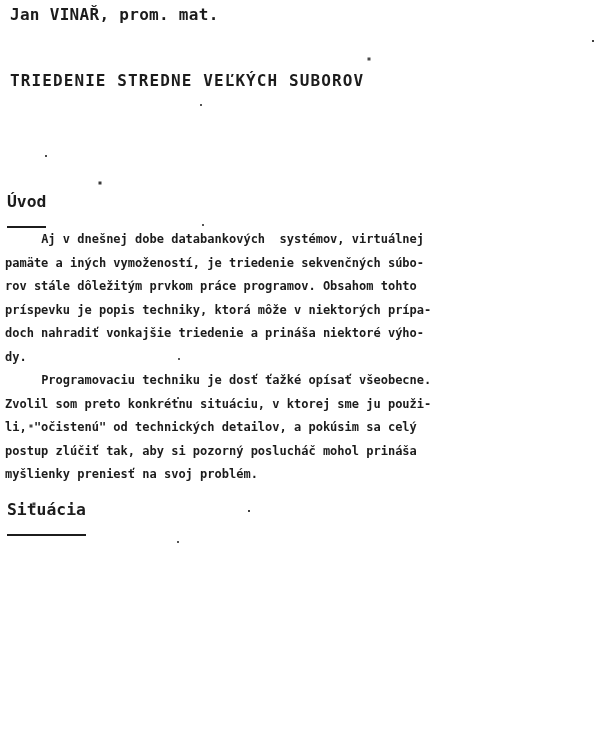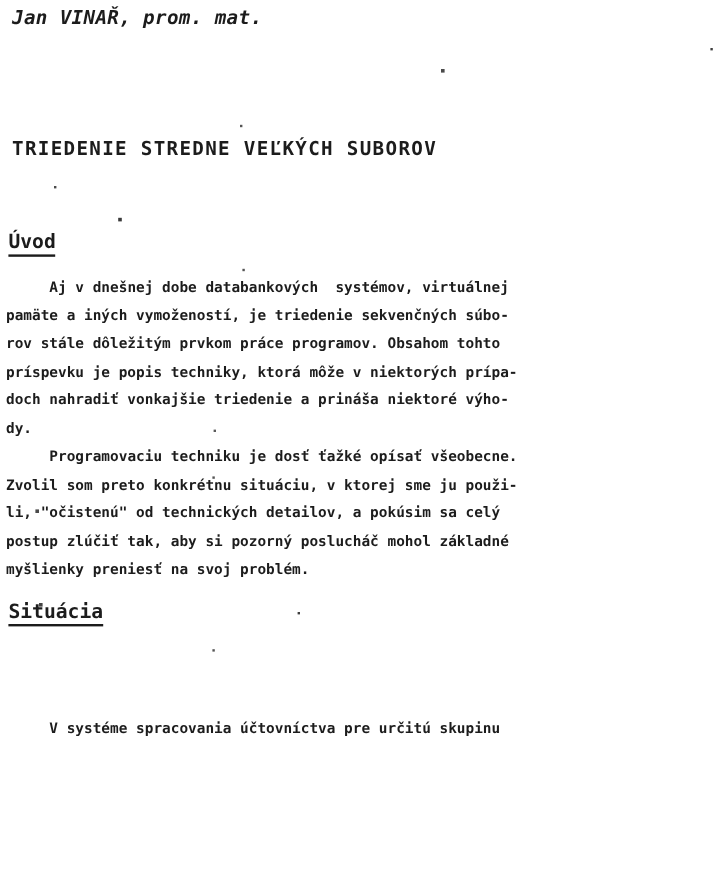--- a/index.html
+++ b/index.html
@@ -15,44 +15,42 @@
     font-weight: bold;
     overflow: hidden;
   }
   .byline {
     position: absolute;
     left: 10px;
     font-size: 16px;
     line-height: 19px;
     letter-spacing: 0.3px;
     white-space: pre;
-    font-style: italic;
   }
   .author { top: 5px; }
   .affil  { top: 29px; }
   .title {
     position: absolute;
     left: 10px;
     top: 71px;
     font-size: 16px;
     letter-spacing: 1.1px;
     white-space: pre;
-    margin-top: 43px;
   }
   .heading {
     position: absolute;
     left: 7px;
     font-size: 16.4px;
     line-height: 20px;
   }
   .h-uvod { top: 192px; }
   .h-sit  { top: 500px; }
   .u {
     border-bottom: 2px solid currentColor;
-    padding-bottom: 1px;
+    padding-bottom: 15px;
   }
   .para {
     position: absolute;
     left: 5px;
     width: 600px;
     font-size: 12px;
     line-height: 23.5px;
     white-space: pre-wrap;
   }
   .p1 { top: 228px; }
@@ -100,29 +98,28 @@
   <div class="para p1">     Aj v dnešnej dobe databankových  systémov, virtuálnej
 pamäte a iných vymožeností, je triedenie sekvenčných súbo-
 rov stále dôležitým prvkom práce programov. Obsahom tohto
 príspevku je popis techniky, ktorá môže v niektorých prípa-
 doch nahradiť vonkajšie triedenie a prináša niektoré výho-
 dy.</div>
 
   <div class="para p2">     Programovaciu techniku je dosť ťažké opísať všeobecne.
 Zvolil som preto konkrétnu situáciu, v ktorej sme ju použi-
 li, "očistenú" od technických detailov, a pokúsim sa celý
-postup zlúčiť tak, aby si pozorný poslucháč mohol základné
+postup zlúčiť tak, aby si pozorný poslucháč mohol prináša
 myšlienky preniesť na svoj problém.</div>
 
   <div class="heading h-sit">
     <span class="u">Situácia</span>
   </div>
 
   <div class="para p3">
-    <div class="line">     V systéme spracovania účtovníctva pre určitú skupinu</div>
 
 
     
 
     
 
     
 
     
   </div>

